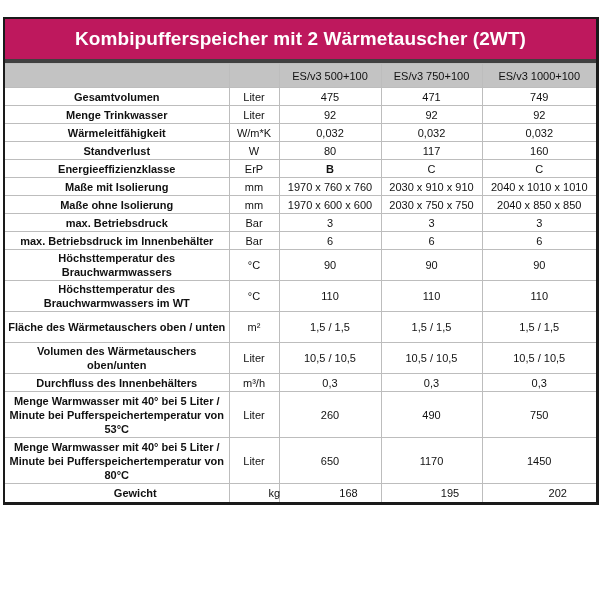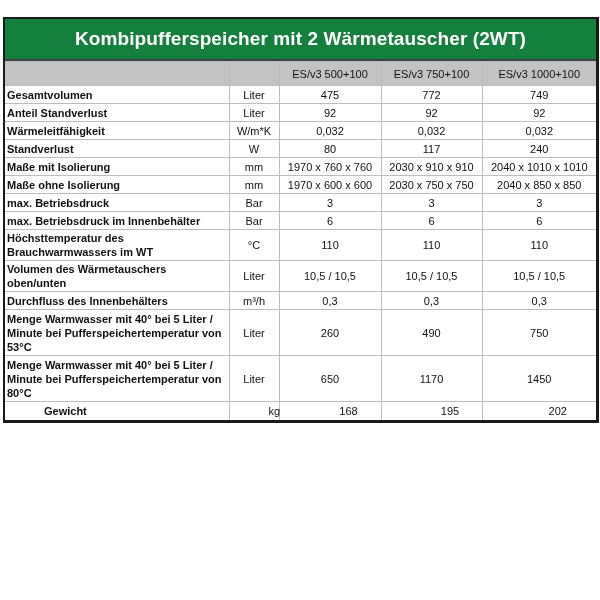--- a/index.html
+++ b/index.html
@@ -4,43 +4,43 @@
   <style>
     html, body { margin: 0; padding: 0; background: #ffffff; }
     body { width: 600px; height: 600px; position: relative; overflow: hidden;
            font-family: "Liberation Sans", "DejaVu Sans", sans-serif; }
     .frame {
       position: absolute; left: 3px; top: 17px; width: 591px;
       border: 2px solid #1a1a1a; border-right-width: 3px; border-bottom-width: 3px;
       background: #fff;
     }
     .title-bar {
-      height: 40px; background: #15803d; color: #ffffff;
+      height: 40px; background: #be185d; color: #ffffff;
       display: flex; align-items: center; justify-content: center;
       font-size: 19px; font-weight: bold; letter-spacing: 0.1px;
-      border-bottom: 2px solid #404040;
+      border-bottom: 4px solid #404040;
     }
     table { border-collapse: collapse; width: 100%; table-layout: fixed; }
     col.c-label { width: 224px; }
     col.c-unit { width: 50px; }
     col.c-m1 { width: 102px; }
     col.c-m2 { width: 101px; }
     col.c-m3 { width: auto; }
     td, th {
       border: 1px solid #bdbdbd; padding: 0 2px; font-size: 11px; color: #111;
       line-height: 14px; vertical-align: middle;
     }
     tr { height: 18px; }
     tr.h2 { height: 31px; }
     tr.h3 { height: 46px; }
     thead th { background: #c3c3c3; font-weight: normal; text-align: center; height: 23px; }
     td.label { font-weight: bold; text-align: left; padding-left: 2px; }
     td.unit, td.val { text-align: center; }
     td.val.bold { font-weight: bold; }
-    td:first-child, th:first-child { border-left: none; }
+    td:first-child, th:first-child { border-left: none; text-align: center; }
     td:last-child, th:last-child { border-right: none; }
     tbody tr:last-child td { border-bottom: none; padding-left: 39px; }
   </style>
 </head>
 <body>
 
 <div class="frame">
   <div class="title-bar">Kombipufferspeicher mit 2 Wärmetauscher (2WT)</div>
   <table>
     <colgroup>
@@ -57,43 +57,50 @@
         <th>ES/v3 500+100</th>
         <th>ES/v3 750+100</th>
         <th>ES/v3 1000+100</th>
       </tr>
     </thead>
     <tbody>
       <tr>
         <td class="label">Gesamtvolumen</td>
         <td class="unit">Liter</td>
         <td class="val">475</td>
-        <td class="val">772</td>
+        <td class="val">471</td>
         <td class="val">749</td>
       </tr>
       <tr>
-        <td class="label">Anteil Standverlust</td>
+        <td class="label">Menge Trinkwasser</td>
         <td class="unit">Liter</td>
         <td class="val">92</td>
         <td class="val">92</td>
         <td class="val">92</td>
       </tr>
       <tr>
         <td class="label">Wärmeleitfähigkeit</td>
         <td class="unit">W/m*K</td>
         <td class="val">0,032</td>
         <td class="val">0,032</td>
         <td class="val">0,032</td>
       </tr>
       <tr>
         <td class="label">Standverlust</td>
         <td class="unit">W</td>
         <td class="val">80</td>
         <td class="val">117</td>
-        <td class="val">240</td>
+        <td class="val">160</td>
+      </tr>
+      <tr>
+        <td class="label">Energieeffizienzklasse</td>
+        <td class="unit">ErP</td>
+        <td class="val bold">B</td>
+        <td class="val">C</td>
+        <td class="val">C</td>
       </tr>
       <tr>
         <td class="label">Maße mit Isolierung</td>
         <td class="unit">mm</td>
         <td class="val">1970 x 760 x 760</td>
         <td class="val">2030 x 910 x 910</td>
         <td class="val">2040 x 1010 x 1010</td>
       </tr>
       <tr>
         <td class="label">Maße ohne Isolierung</td>
@@ -110,25 +117,39 @@
         <td class="val">3</td>
       </tr>
       <tr>
         <td class="label">max. Betriebsdruck im Innenbehälter</td>
         <td class="unit">Bar</td>
         <td class="val">6</td>
         <td class="val">6</td>
         <td class="val">6</td>
       </tr>
       <tr class="h2">
+        <td class="label">Höchsttemperatur des Brauchwarmwassers</td>
+        <td class="unit">°C</td>
+        <td class="val">90</td>
+        <td class="val">90</td>
+        <td class="val">90</td>
+      </tr>
+      <tr class="h2">
         <td class="label">Höchsttemperatur des Brauchwarmwassers im WT</td>
         <td class="unit">°C</td>
         <td class="val">110</td>
         <td class="val">110</td>
         <td class="val">110</td>
+      </tr>
+      <tr class="h2">
+        <td class="label">Fläche des Wärmetauschers oben / unten</td>
+        <td class="unit">m²</td>
+        <td class="val">1,5 / 1,5</td>
+        <td class="val">1,5 / 1,5</td>
+        <td class="val">1,5 / 1,5</td>
       </tr>
       <tr class="h2">
         <td class="label">Volumen des Wärmetauschers oben/unten</td>
         <td class="unit">Liter</td>
         <td class="val">10,5 / 10,5</td>
         <td class="val">10,5 / 10,5</td>
         <td class="val">10,5 / 10,5</td>
       </tr>
       <tr>
         <td class="label">Durchfluss des Innenbehälters</td>

